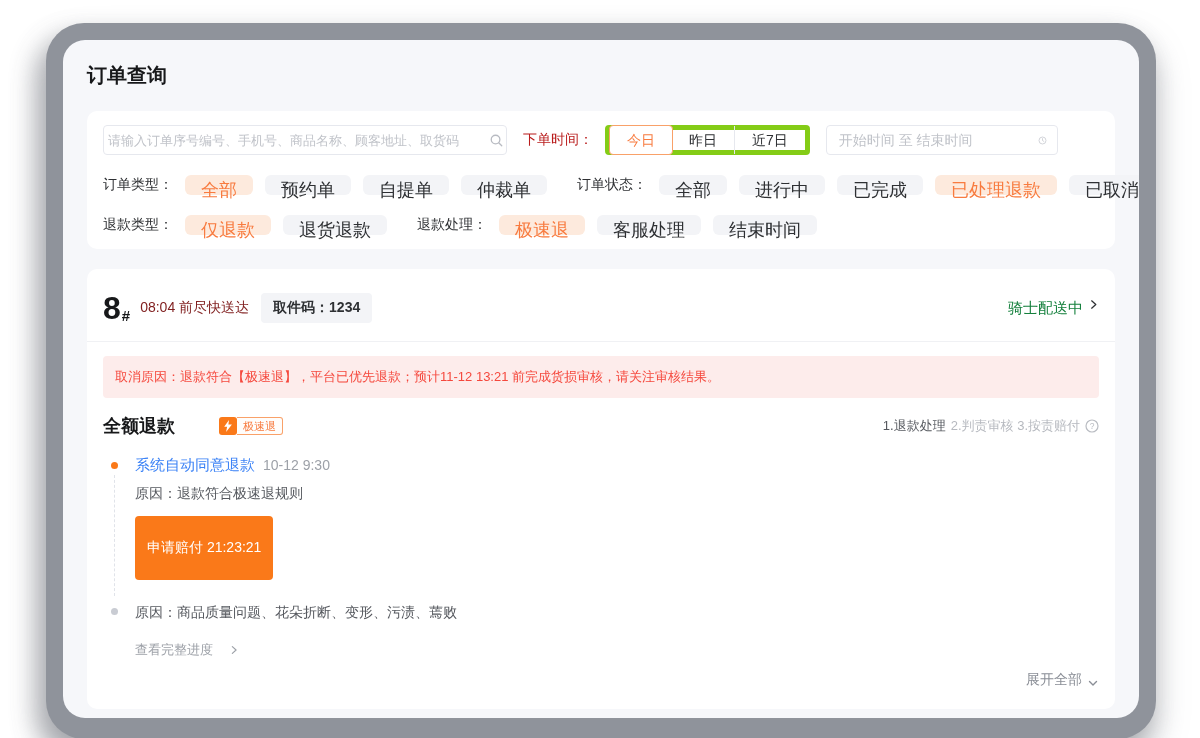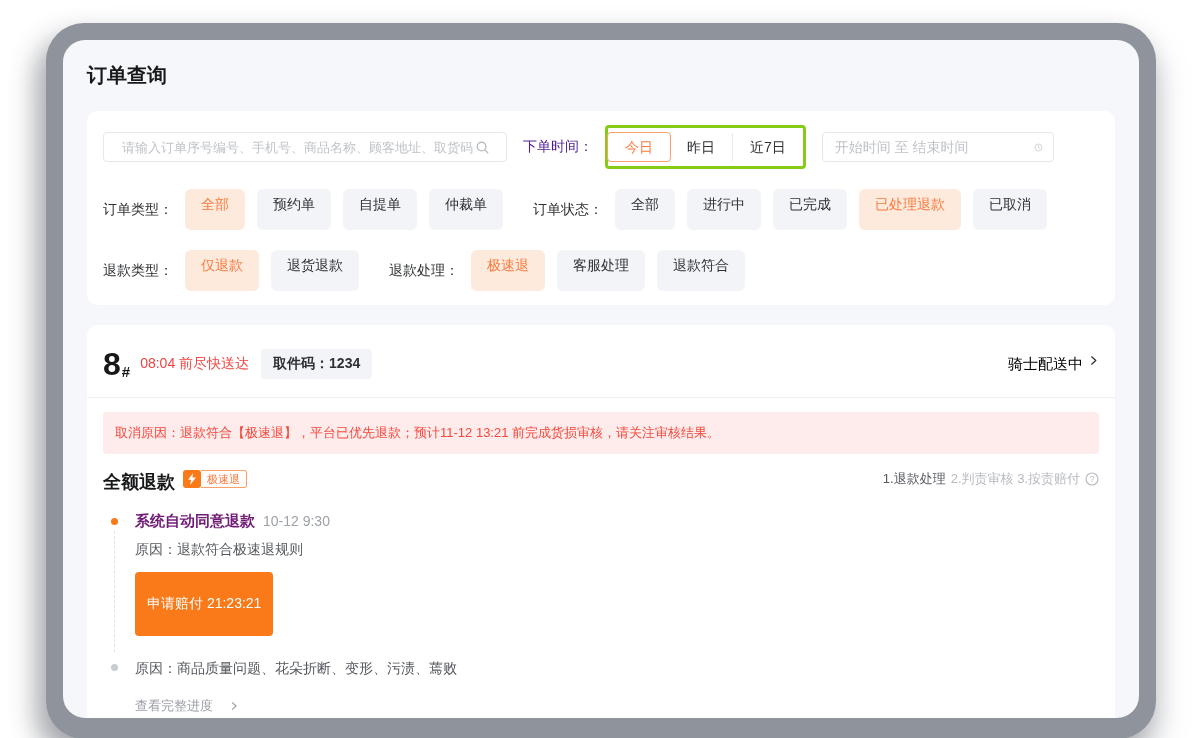--- a/index.html
+++ b/index.html
@@ -22,85 +22,85 @@
   }
   .page-title { margin:0 0 22px; font-size:20px; font-weight:700; color:#17181a; }
   .card { background:#ffffff; border-radius:10px; }
 
   
   .filter-card { padding:14px 16px; margin-bottom:20px; }
   .filter-row { display:flex; align-items:center; flex-wrap:nowrap; }
   .filter-row + .filter-row { margin-top:20px; }
 
   .search-box { display:flex; align-items:center; width:404px; height:30px;
-    border:1px solid #e6e8ee; border-radius:4px; padding:0 16px; background:#fff; }
+    border:1px solid #e6e8ee; border-radius:4px; padding:0 2px; background:#fff; }
   .search-box input { border:none; outline:none; flex:1; font-size:13px; color:#2e3033;
     font-family:inherit; background:transparent; }
   .search-box input::placeholder { color:#c0c3c9; }
 
-  .flabel { font-size:14px; color:#4c1d95; margin:0 12px 0 16px; white-space:nowrap; }
-
-  .segmented { display:flex; align-items:center; border:3px solid #84cc16;
-    border-radius:4px; background:#fff; height:44px; }
+  .flabel { font-size:14px; color:#b91c1c; margin:0 12px 0 16px; white-space:nowrap; }
+
+  .segmented { display:flex; align-items:center; border:5px solid #84cc16;
+    border-radius:4px; background:#fff; height:30px; }
   .seg { position:relative; height:28px; line-height:28px; padding:0 17px;
     font-size:14px; color:#2e3033; border-right:1px solid #e6e8ee; cursor:pointer; white-space:nowrap; }
   .seg:last-child { border-right:none; }
   .seg.sel { margin:-1px; height:30px; line-height:28px; border:1px solid #f9a169;
     border-radius:4px; color:#f87b3f; background:#fff; z-index:1; }
 
   .date-range { display:flex; align-items:center; width:232px; height:30px;
     border:1px solid #e6e8ee; border-radius:4px; padding:0 10px; margin-left:16px; background:#fff;gap:16px; }
   .date-range input { border:none; outline:none; flex:1; font-size:14px;
     font-family:inherit; background:transparent; color:#2e3033; }
   .date-range input::placeholder { color:#c0c3c9; }
 
   .group { display:flex; align-items:center; margin-right:18px; }
   .chip-label { font-size:14px; color:#2e3033; margin-right:12px; white-space:nowrap; }
-  .chip { height:41px; line-height:30px; padding:0 16px; background:#f3f4f7;
-    border-radius:6px; font-size:14px; color:#2e3033; margin-right:12px;
+  .chip { height:20px; line-height:30px; padding:0 16px; background:#f3f4f7;
+    border-radius:6px; font-size:18px; color:#2e3033; margin-right:12px;
     cursor:pointer; white-space:nowrap; }
   .chip.sel { background:#fdeadd; color:#f87b3f; }
 
   
   .order-card { margin-bottom:22px; }
   .order-header { display:flex; align-items:center; padding:24px 16px 18px; }
   .order-num { color:#17181a; font-weight:800; display:flex; align-items:flex-end; }
   .num-big { font-size:32px; line-height:30px; }
   .num-hash { font-size:15px; font-weight:700; margin-left:1px; transform:translateY(1px); }
-  .delivery-note { font-size:14px; color:#ef4444; margin-left:10px; }
+  .delivery-note { font-size:14px; color:#7f1d1d; margin-left:10px; }
   .pickup-chip { margin-left:12px; background:#f3f4f7; border-radius:4px;
     padding:6px 12px; font-size:14px; font-weight:600; color:#2e3033; }
-  .status-link { margin-left:auto; font-size:15px; color:#000000;
+  .status-link { margin-left:auto; font-size:15px; color:#15803d;
     display:flex; align-items:flex-start; gap:5px; cursor:pointer; }
   .divider { height:1px; background:#f0f1f4; }
 
   .order-body { padding:14px 16px 20px; }
   .alert { background:#fdeceb; color:#f5483d; font-size:13px;
     padding:12px 12px; border-radius:4px; margin-bottom:16px; }
 
-  .refund-header { display:flex; align-items:flex-start; margin-bottom:18px; }
+  .refund-header { display:flex; align-items:center; margin-bottom:18px;gap:36px; }
   .refund-title { font-size:18px; font-weight:700; color:#17181a; }
   .badge { display:inline-flex; align-items:stretch; margin-left:8px; height:18px; }
   .badge-sq { width:18px; height:18px; background:#fa7919; border-radius:3px;
     display:flex; align-items:center; justify-content:center; position:relative; z-index:1; }
   .badge-label { display:flex; align-items:center; border:1px solid #f9a169;
     border-left:none; border-radius:0 3px 3px 0; color:#f87b3f; font-size:11px;
     padding:0 6px; background:#fffdfb; }
   .steps { margin-left:auto; display:flex; align-items:center; gap:5px; font-size:13px; }
   .step-active { color:#55585e; }
   .step-rest { color:#b6b9bf; }
 
   .timeline { margin-left:8px; }
   .tl-item { position:relative; padding-left:24px; }
   .tl-item + .tl-item { margin-top:22px; }
   .tl-dot { position:absolute; left:0; top:6px; width:7px; height:7px; border-radius:50%; background:#c9ccd3; }
   .tl-item.active .tl-dot { background:#fa7919; }
   .tl-connector { position:absolute; left:3px; top:19px; bottom:-16px; border-left:1px dashed #e0e3e9; }
   .tl-title-row { display:flex; align-items:baseline; gap:8px; }
-  .tl-title { font-size:15px; font-weight:700; color:#701a75; }
+  .tl-title { font-size:15px; font-weight:400; color:#3b82f6; }
   .tl-time { font-size:14px; color:#9da1a8; }
   .tl-desc { font-size:14px; color:#55585e; margin-top:8px; max-width:330px; line-height:21px; }
   .pay-btn { margin-top:12px; background:#fa7919; color:#fff; border:none;
     border-radius:4px; font-size:14px; padding:23px 12px; font-family:inherit;
     cursor:pointer; display:inline-block; }
 
   .view-progress { display:inline-flex; align-items:center; gap:16px;
     margin:18px 0 0 32px; font-size:13px; color:#9da1a8; cursor:pointer; }
   .expand-row { display:flex; justify-content:flex-end; align-items:flex-end; gap:5px;
     margin-top:12px; font-size:14px; color:#8a8e96; cursor:pointer; }
@@ -156,21 +156,21 @@
       <div class="filter-row" id="filter-row-3">
           <div class="group">
             <span class="chip-label">退款类型：</span>
             <div class="chip sel">仅退款</div>
             <div class="chip">退货退款</div>
           </div>
           <div class="group">
             <span class="chip-label">退款处理：</span>
             <div class="chip sel">极速退</div>
             <div class="chip">客服处理</div>
-            <div class="chip">退款符合</div>
+            <div class="chip">结束时间</div>
           </div>
         </div>
     </section>
 
     <section class="card order-card">
       <div class="order-header">
         <div class="order-num">
           <span class="num-big">8</span>
           <span class="num-hash">#</span>
         </div>

